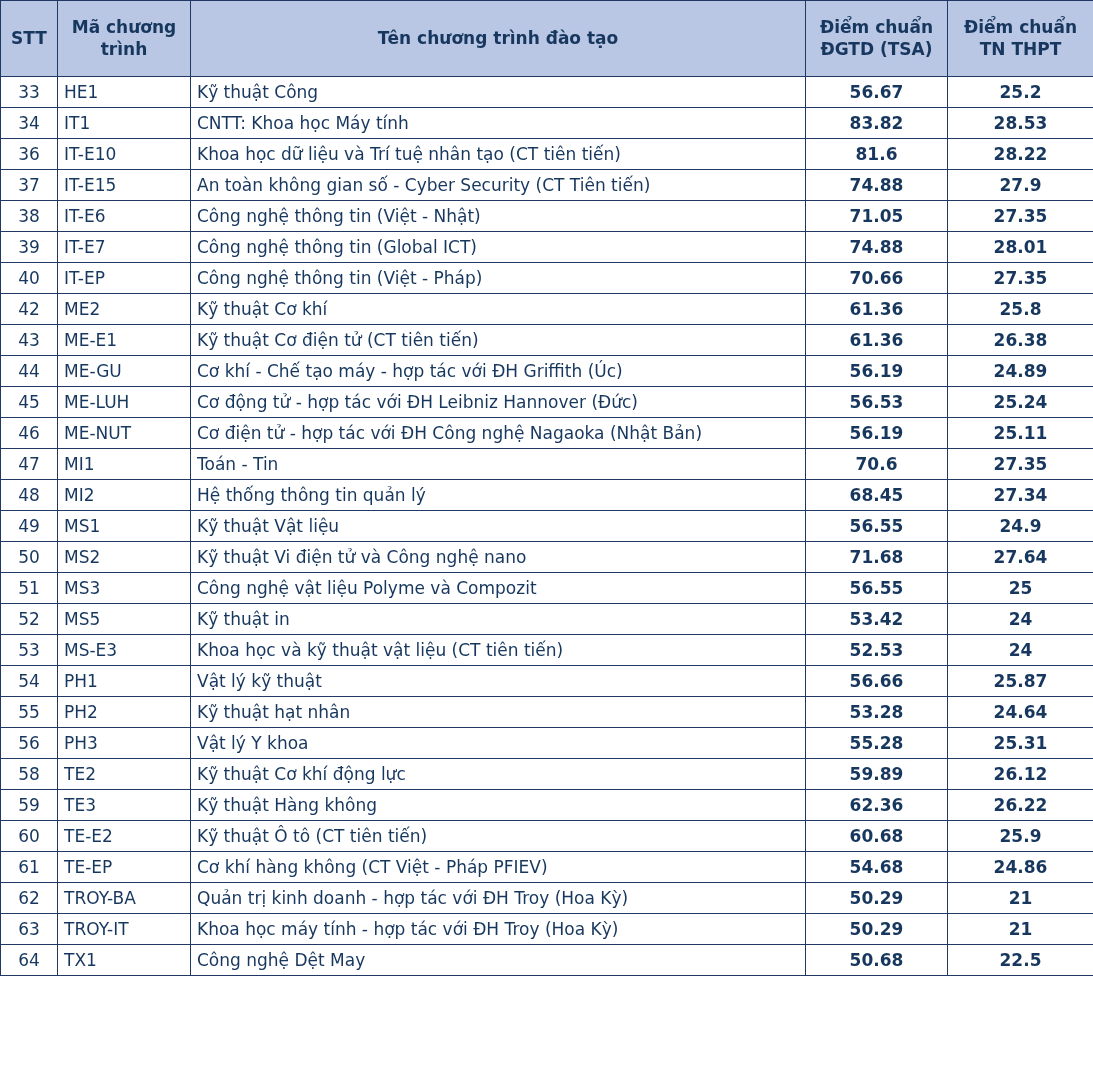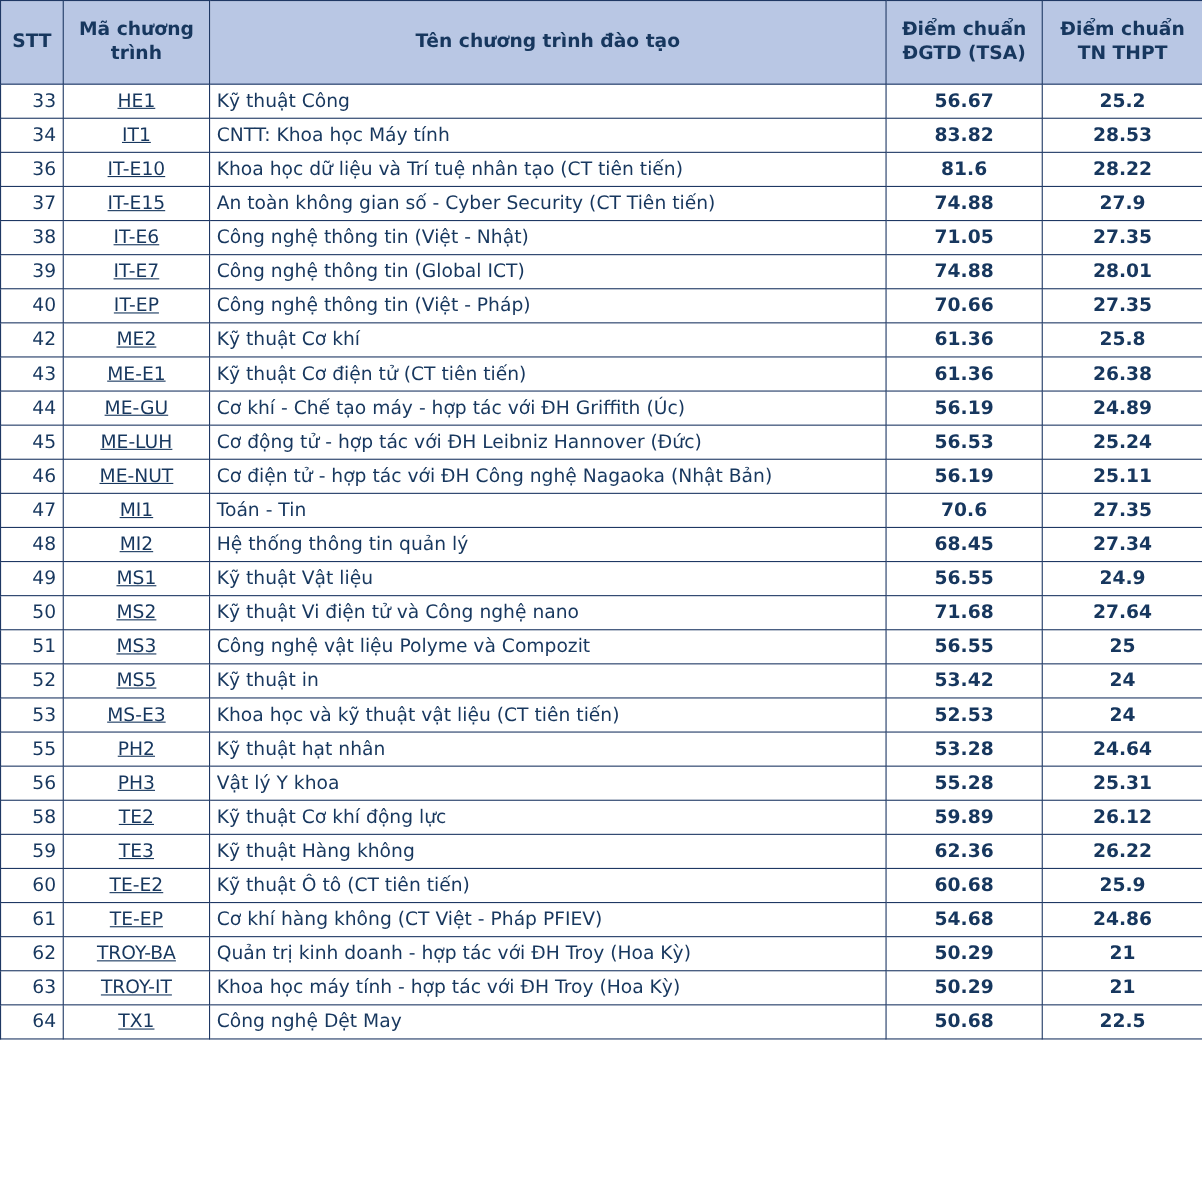--- a/index.html
+++ b/index.html
@@ -41,22 +41,22 @@
     border: 1px solid #1f3864;
     color: #17375e;
     font-size: 17px;
     padding: 2px 6px;
     height: 31px;
     box-sizing: border-box;
     vertical-align: middle;
     overflow: hidden;
     white-space: nowrap;
   }
-  td.stt     { text-align: right; font-weight: normal; }
-  td.code    { text-align: center; font-weight: normal; text-decoration: underline; }
+  td.stt     { text-align: center; font-weight: normal; }
+  td.code    { text-align: left; font-weight: normal; }
   td.name    { text-align: left;   font-weight: normal; }
   td.tsa,
   td.thpt    { text-align: center; font-weight: bold; }
 </style>
 </head>
 <body>
 
 <table class="score-table">
   <colgroup>
     <col class="c-stt">
@@ -202,20 +202,27 @@
         <td class="thpt">24</td>
       </tr>
       <tr>
         <td class="stt">53</td>
         <td class="code">MS-E3</td>
         <td class="name">Khoa học và kỹ thuật vật liệu (CT tiên tiến)</td>
         <td class="tsa">52.53</td>
         <td class="thpt">24</td>
       </tr>
       <tr>
+        <td class="stt">54</td>
+        <td class="code">PH1</td>
+        <td class="name">Vật lý kỹ thuật</td>
+        <td class="tsa">56.66</td>
+        <td class="thpt">25.87</td>
+      </tr>
+      <tr>
         <td class="stt">55</td>
         <td class="code">PH2</td>
         <td class="name">Kỹ thuật hạt nhân</td>
         <td class="tsa">53.28</td>
         <td class="thpt">24.64</td>
       </tr>
       <tr>
         <td class="stt">56</td>
         <td class="code">PH3</td>
         <td class="name">Vật lý Y khoa</td>

